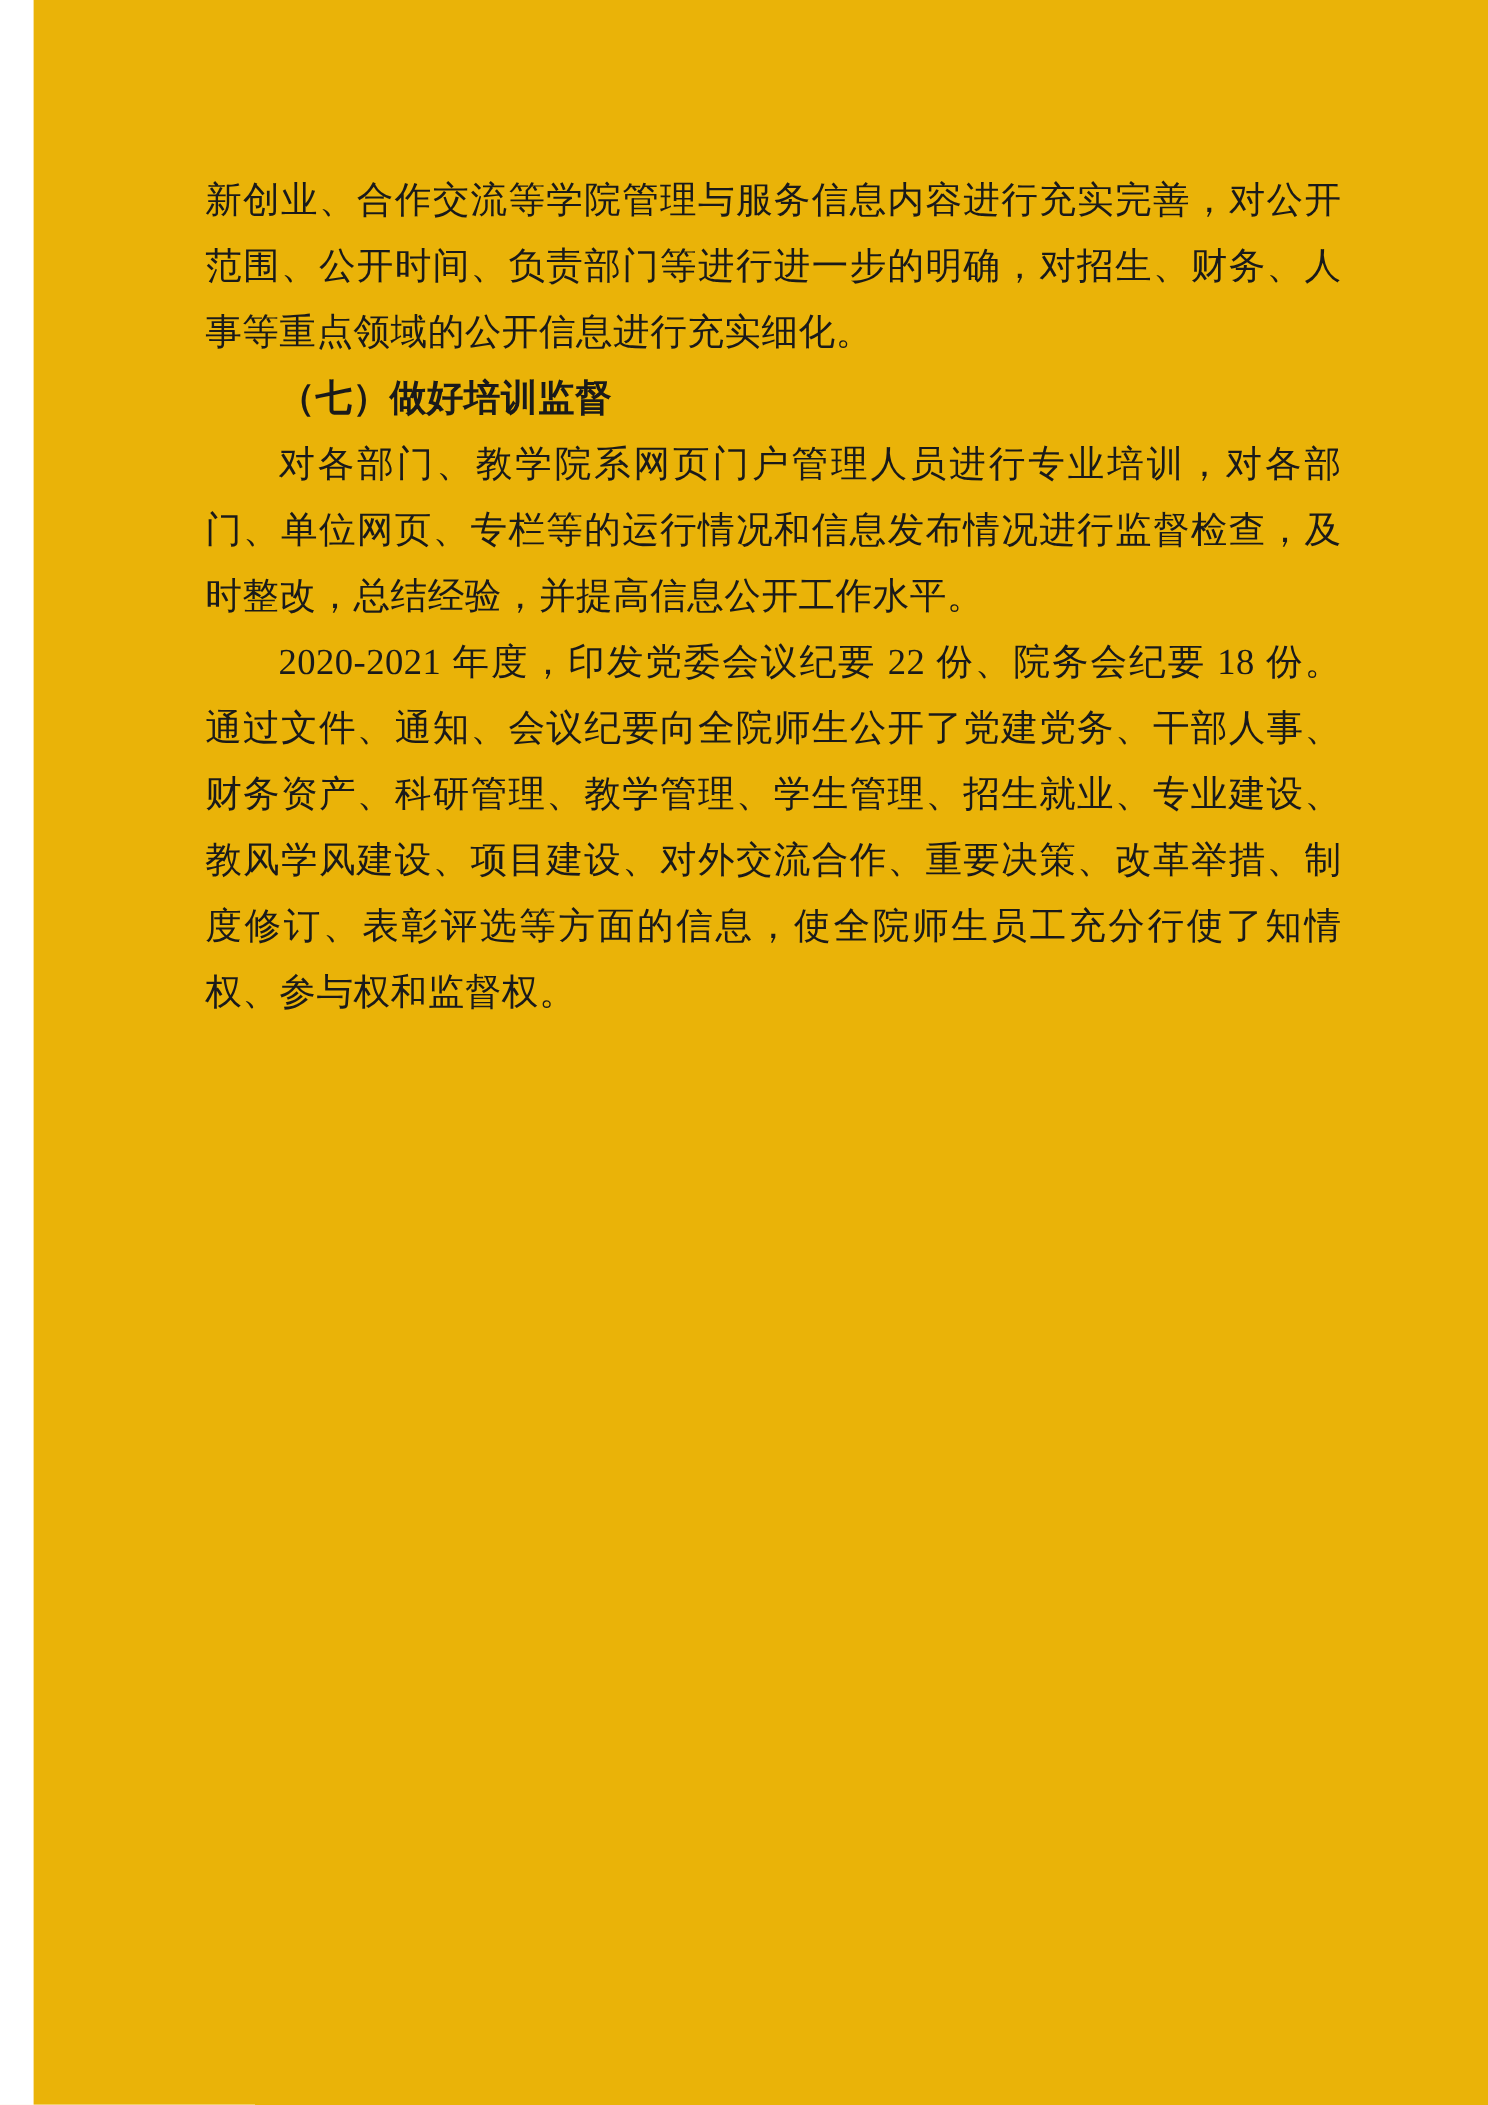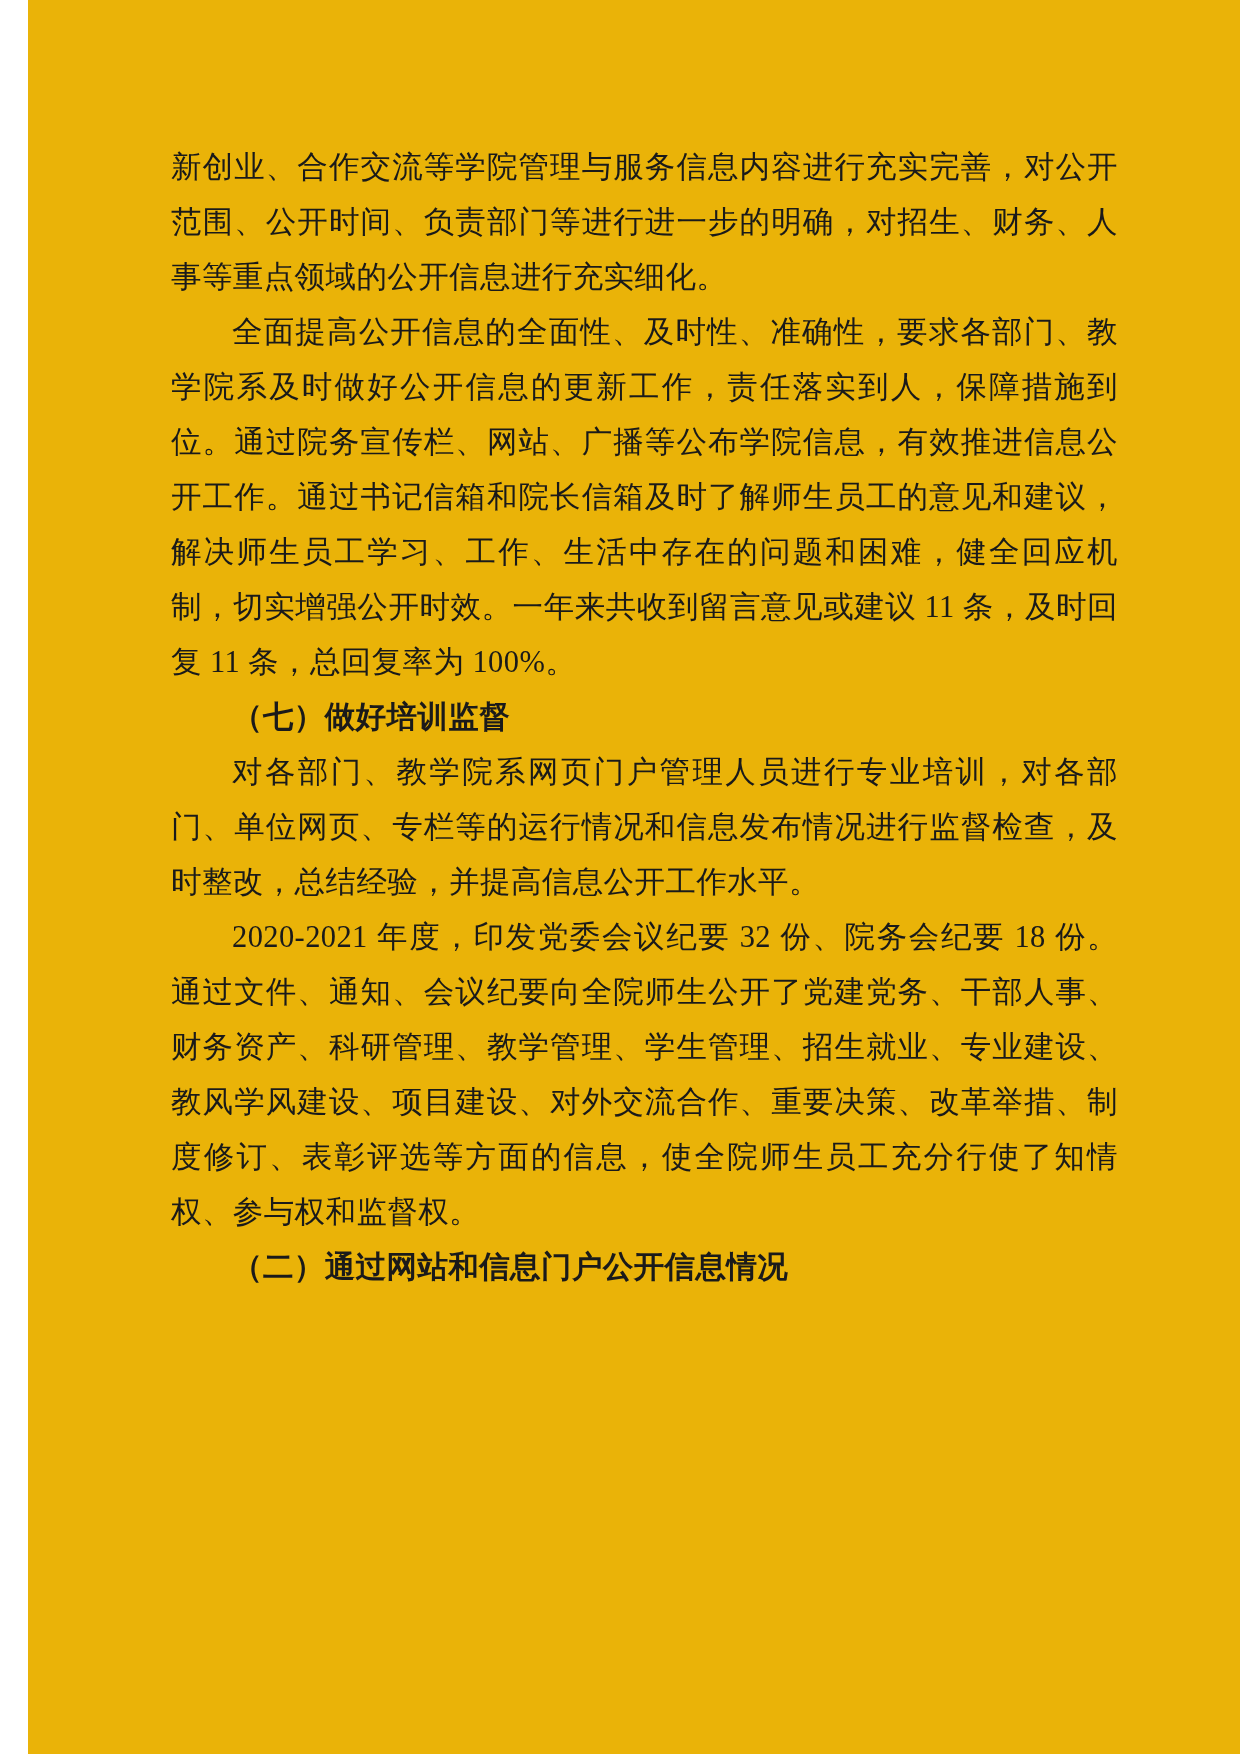--- a/index.html
+++ b/index.html
@@ -50,26 +50,24 @@
 </style>
 </head>
 <body>
 
 <div class="page">
   <div class="doc-body">
 
     <p class="para-cont">新创业、合作交流等学院管理与服务信息内容进行充实完善，对公开范围、公开时间、负责部门等进行进一步的明确，对招生、财务、人事等重点领域的公开信息进行充实细化。</p>
 
 
-    <p class="para">全面提高公开信息的全面性、及时性、准确性，要求各部门、教学院系及时做好公开信息的更新工作，责任落实到人，保障措施到位。通过院务宣传栏、网站、广播等公布学院信息，有效推进信息公开工作。通过书记信箱和院长信箱及时了解师生员工的意见和建议，解决师生员工学习、工作、生活中存在的问题和困难，健全回应机制，切实增强公开时效。一年来共收到留言意见或建议 11 条，及时回复 11 条，总回复率为 100%。</p>
 
     <p class="heading">（七）做好培训监督</p>
 
     <p class="para">对各部门、教学院系网页门户管理人员进行专业培训，对各部门、单位网页、专栏等的运行情况和信息发布情况进行监督检查，及时整改，总结经验，并提高信息公开工作水平。</p>
 
 
 
-    <p class="para">2020-2021 年度，印发党委会议纪要 32 份、院务会纪要 18 份。通过文件、通知、会议纪要向全院师生公开了党建党务、干部人事、财务资产、科研管理、教学管理、学生管理、招生就业、专业建设、教风学风建设、项目建设、对外交流合作、重要决策、改革举措、制度修订、表彰评选等方面的信息，使全院师生员工充分行使了知情权、参与权和监督权。</p>
+    <p class="para">2020-2021 年度，印发党委会议纪要 22 份、院务会纪要 18 份。通过文件、通知、会议纪要向全院师生公开了党建党务、干部人事、财务资产、科研管理、教学管理、学生管理、招生就业、专业建设、教风学风建设、项目建设、对外交流合作、重要决策、改革举措、制度修订、表彰评选等方面的信息，使全院师生员工充分行使了知情权、参与权和监督权。</p>
 
-    <p class="heading">（二）通过网站和信息门户公开信息情况</p>
 
   </div>
 </div>
 
 </body></html>

